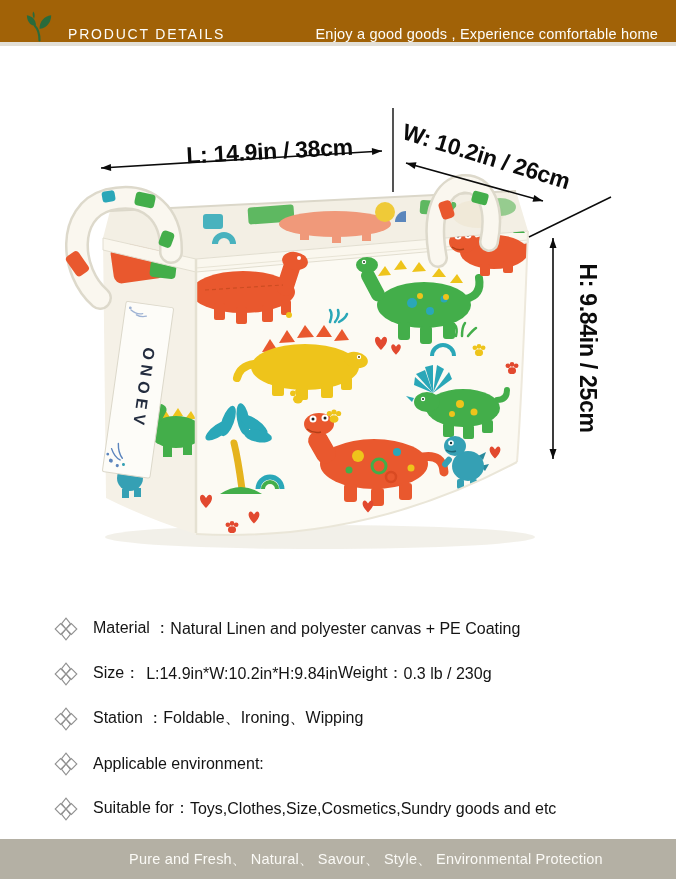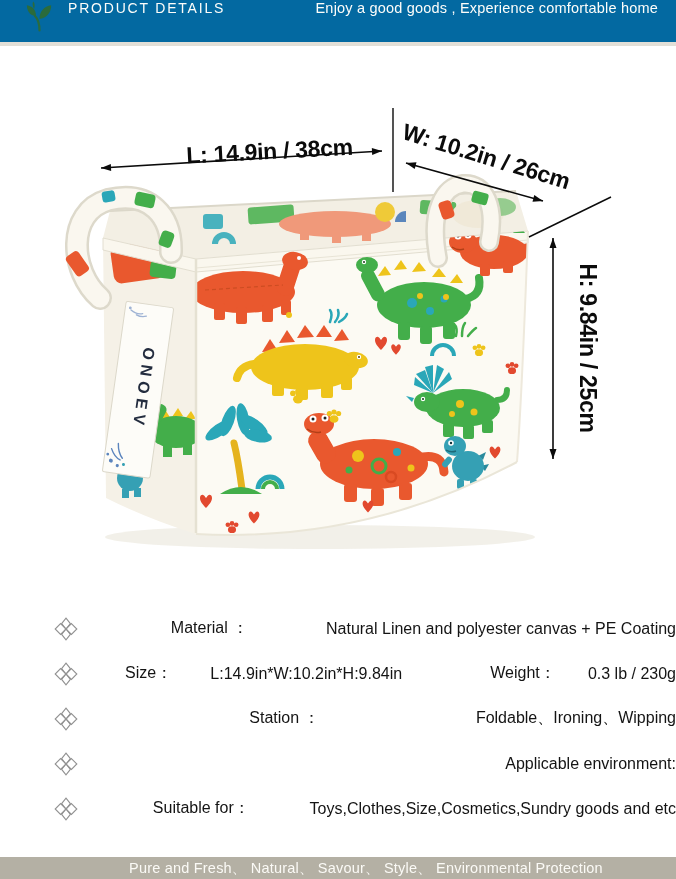--- a/index.html
+++ b/index.html
@@ -3,22 +3,22 @@
 <meta charset="utf-8">
 <style>
   html,body{margin:0;padding:0;}
   body{
     width:676px;height:879px;position:relative;overflow:hidden;
     background:#ffffff;font-family:"Liberation Sans",sans-serif;
   }
   
   .topbar{
     position:absolute;top:0;left:0;right:0;height:42px;z-index:5;
-    background:#0369a1;border-bottom:4px solid #e2dfd7;
-    display:flex;align-items:flex-start;
+    background:#a16207;border-bottom:4px solid #e2dfd7;
+    display:flex;align-items:flex-end;
   }
   .leaf{width:27px;height:32px;margin-left:26px;flex:none;}
   .topbar .title{
     color:#fdfdfa;font-size:14px;letter-spacing:1.8px;margin-left:15px;
   }
   .topbar .tagline{
     margin-left:auto;margin-right:18px;color:#fdfdfa;font-size:14.5px;letter-spacing:.2px;
   }
   
   .figure{position:absolute;top:0;left:0;width:676px;height:600px;z-index:1;}
@@ -31,29 +31,29 @@
     font-family:"Liberation Sans",sans-serif;font-weight:700;font-size:16px;
     fill:#232c3e;letter-spacing:5px;
   }
   
   .specs{
     position:absolute;top:606px;left:0;right:0;z-index:4;
     list-style:none;margin:0;padding:0;
   }
   .spec-row{
     height:45px;display:flex;align-items:center;padding-left:53px;
-    font-size:16px;color:#141414;white-space:nowrap;justify-content:space-between;
+    font-size:16px;color:#141414;white-space:nowrap;
   }
   .bullet{width:26px;height:26px;margin-right:14px;flex:none;}
   .spec-val{}
   .spec-val-tight{margin-left:6px;}
-  .w-label{margin-left:56px;}
+  .w-label{}
   
   .footbar{
-    position:absolute;left:0;right:0;bottom:0;height:22px;z-index:5;
+    position:absolute;left:0;right:0;bottom:0;height:40px;z-index:5;
     background:#b4b0a4;display:flex;align-items:center;justify-content:center;
   }
   .footbar span{
     color:#fbfaf6;font-size:14.5px;letter-spacing:.2px;transform:translateX(28px);
   }
 </style>
 </head>
 <body>
 
 <header class="topbar">

